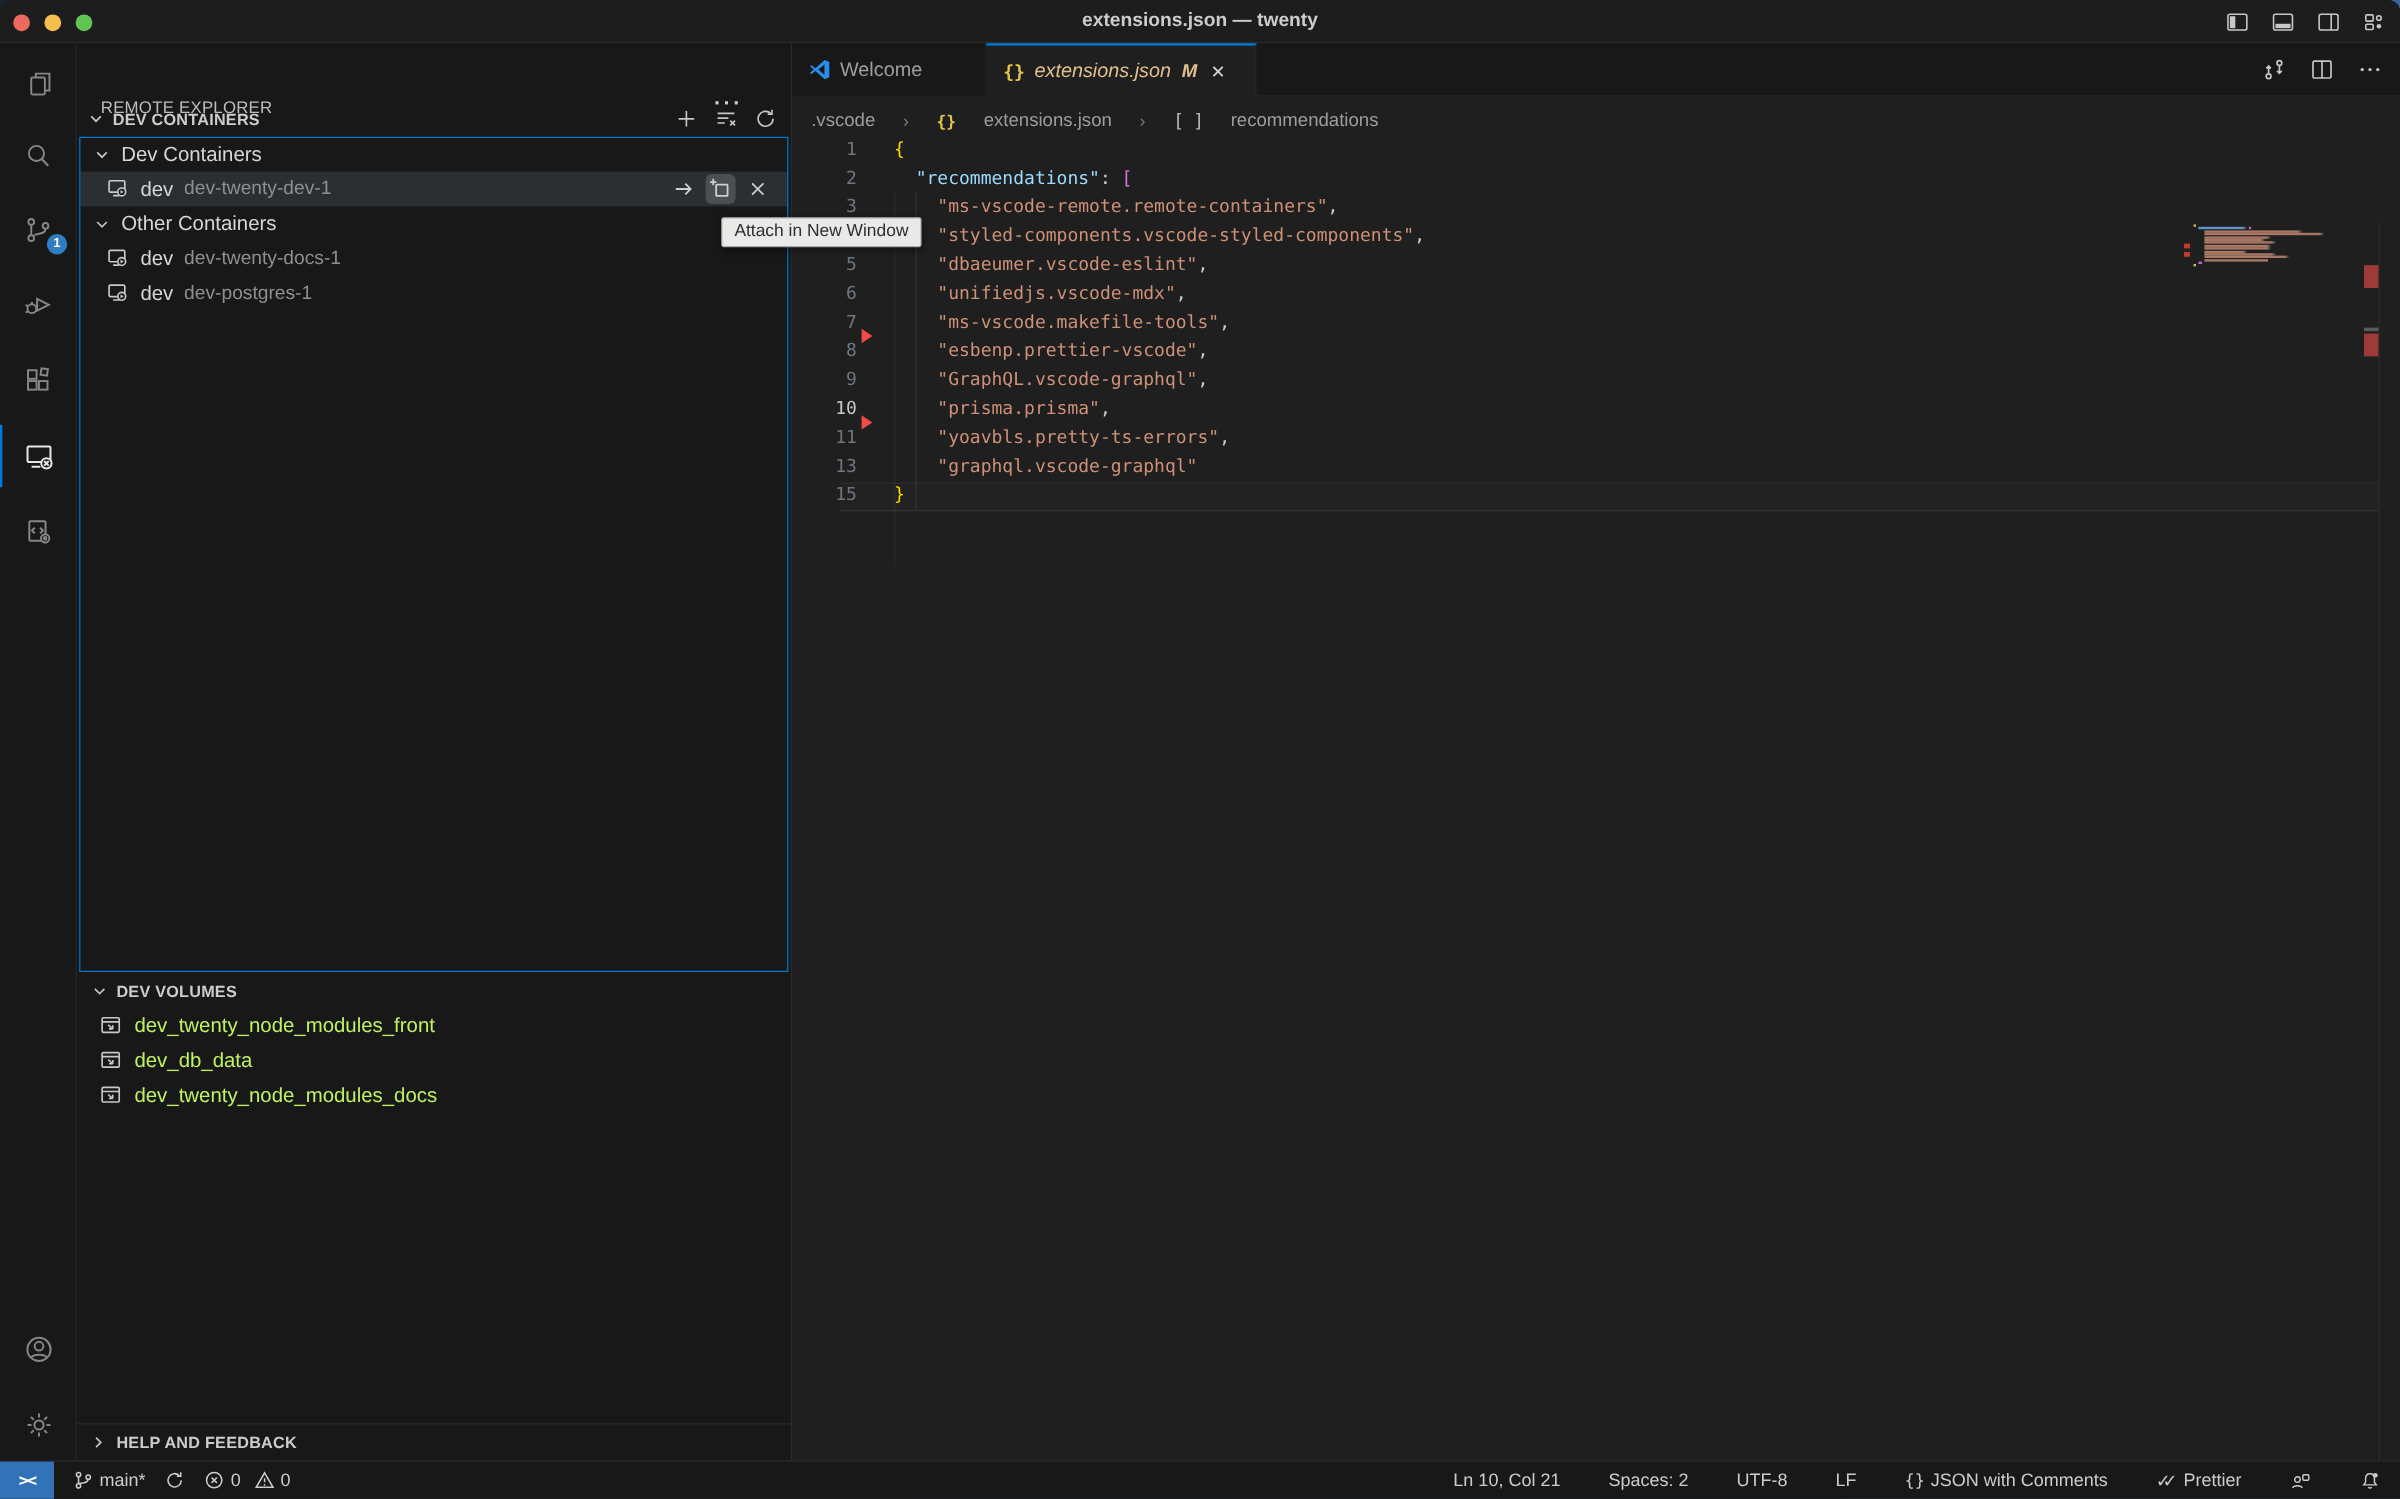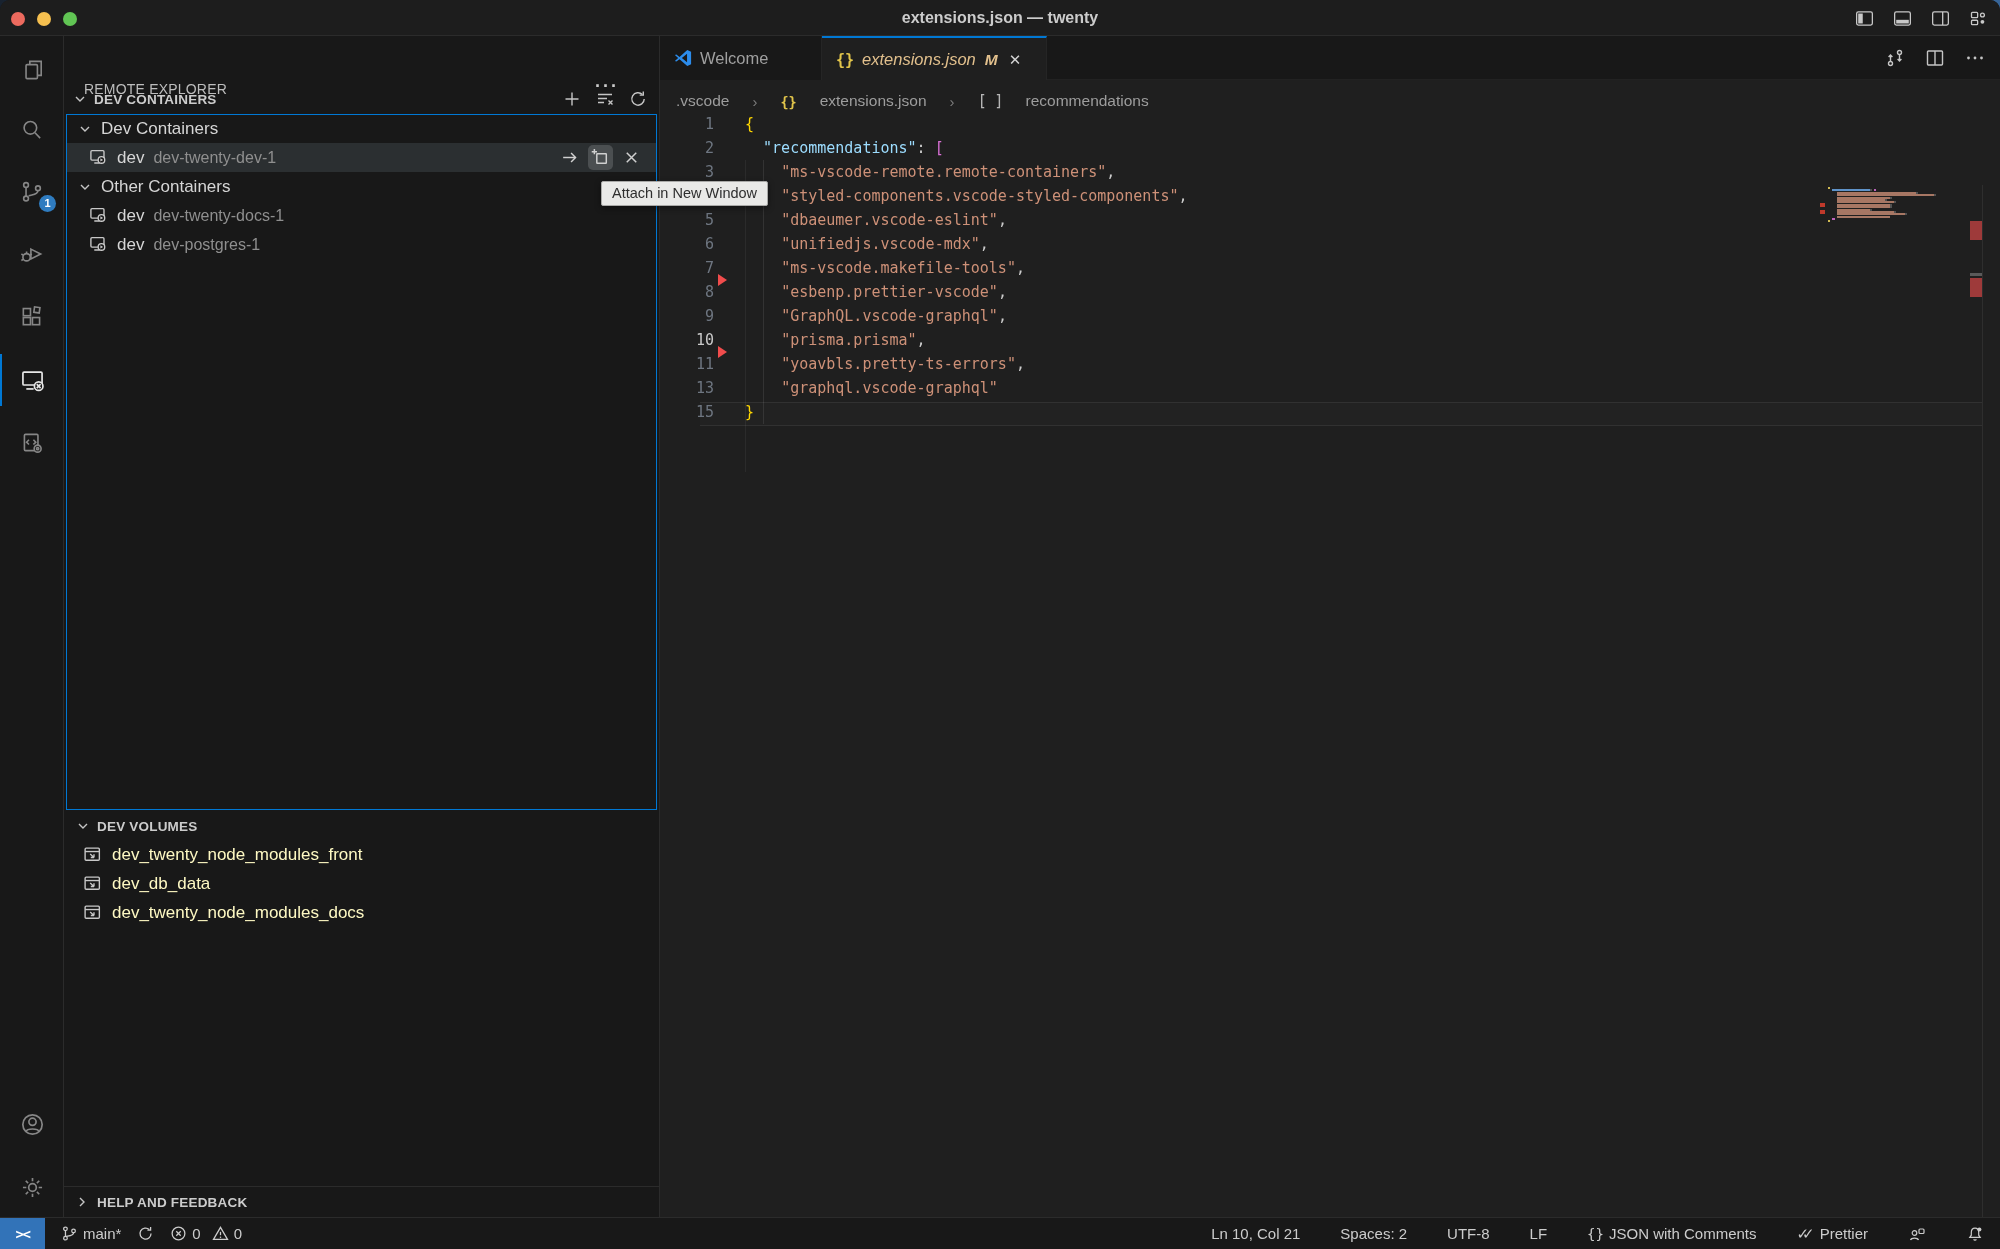--- a/index.html
+++ b/index.html
@@ -50,21 +50,21 @@
   .trow.item{ padding-left:22px; }
   .trow.item .cicon{ margin-right:9px; display:flex; color:#c8c8c8; }
   .trow .iname{ color:#d6d6d6; }
   .trow .idesc{ margin-left:9px; color:#8f8f8f; font-size:16px; }
   .trow.selected{ background:#2b2f31; }
   .row-actions{ position:absolute; right:12px; top:2px; display:flex; gap:6px; }
   .row-actions .aicon{ width:25px; height:25px; display:flex; align-items:center; justify-content:center; color:#d0d0d0; border-radius:5px; }
   .row-actions .aicon.hovered{ background:rgba(128,132,134,.38); }
   #sec-devvolumes{ position:absolute; left:3px; right:3px; top:776px; }
   #sec-devvolumes .section-header{ position:relative; }
-  .vrow{ height:29px; display:flex; align-items:center; padding-left:16px; color:#fef9c3; font-size:17px; }
+  .vrow{ height:29px; display:flex; align-items:center; padding-left:16px; color:#bef264; font-size:17px; }
   .vrow .vicon{ margin-right:10px; display:flex; color:#c8c8c8; }
   .sb-help{ position:absolute; left:0; right:0; bottom:0; height:31px; border-top:1px solid #2b2b2b; display:flex; align-items:center; color:#cccccc; }
   .sb-help .chev{ margin-left:10px; margin-right:7px; display:flex; }
   .sb-help .section-title{ font-size:13.5px; }
 
   
   .editor{ position:absolute; left:660px; top:0; right:0; height:100%; background:#1f1f1f; }
   .tabstrip{ position:absolute; left:0; top:0; right:0; height:44px; background:#181818; border-bottom:1px solid #222222; }
   .tab{ position:absolute; top:0; height:44px; display:flex; align-items:center; padding:0 14px; font-size:16.5px; }
   .tab-welcome{ left:0; width:162px; color:#9f9f9f; border-right:1px solid #252525; background:#181818; }

